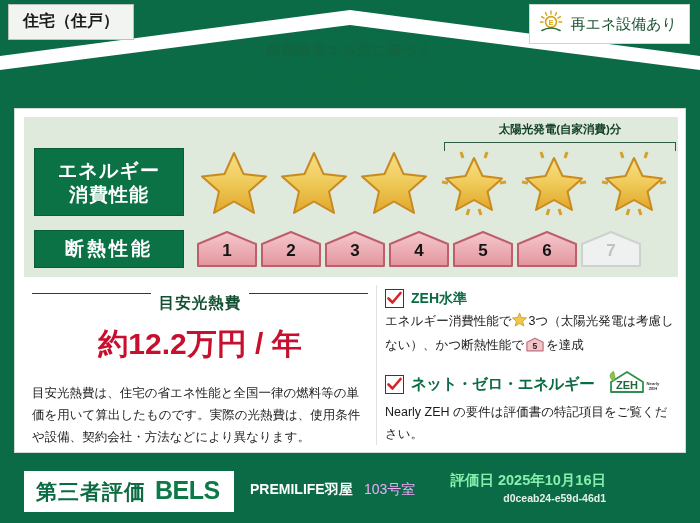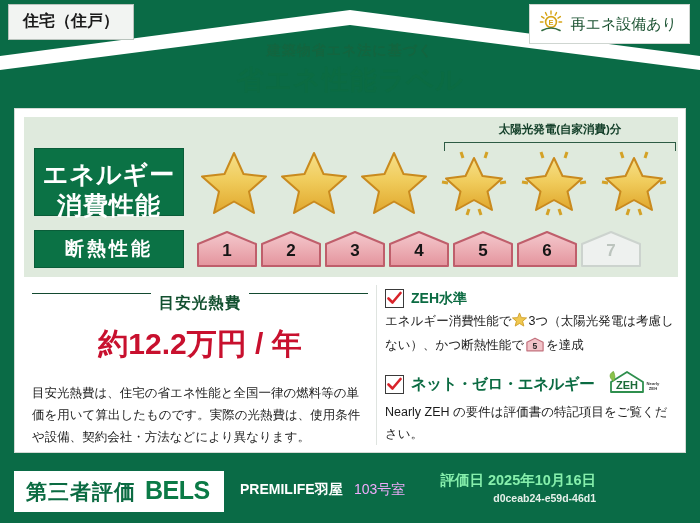--- a/index.html
+++ b/index.html
@@ -118,21 +118,21 @@
     width: 150px;
     margin-left: 10px;
     background: #0b7245;
     color: #ffffff;
     font-weight: bold;
     text-align: center;
     border: 1px solid #0a5d39;
   }
   .perf-tag.energy {
     height: 68px;
-    font-size: 25px;
+    font-size: 19px;
     line-height: 1.25;
     padding-top: 10px;
     letter-spacing: 1px;
   }
   .perf-tag.insul {
     height: 38px;
     font-size: 19px;
     line-height: 36px;
     letter-spacing: 3px;
   }
@@ -273,21 +273,21 @@
     margin-top: 3px;
   }
   .inline-star { vertical-align: -2px; margin: 0 1px; }
   .inline-badge { vertical-align: -3px; margin: 0 2px; }
 
   .zeh-logo { margin-left: 4px; vertical-align: -6px; }
 
   
   .bottom-bar {
     position: absolute;
-    left: 2px; bottom: 0;
+    left: 12px; bottom: 0;
     width: 608px; height: 62px;
   }
   .bels-box {
     position: absolute;
     left: 12px; top: 10px;
     background: #ffffff;
     padding: 5px 14px 6px 12px;
     display: flex;
     align-items: baseline;
     gap: 9px;

